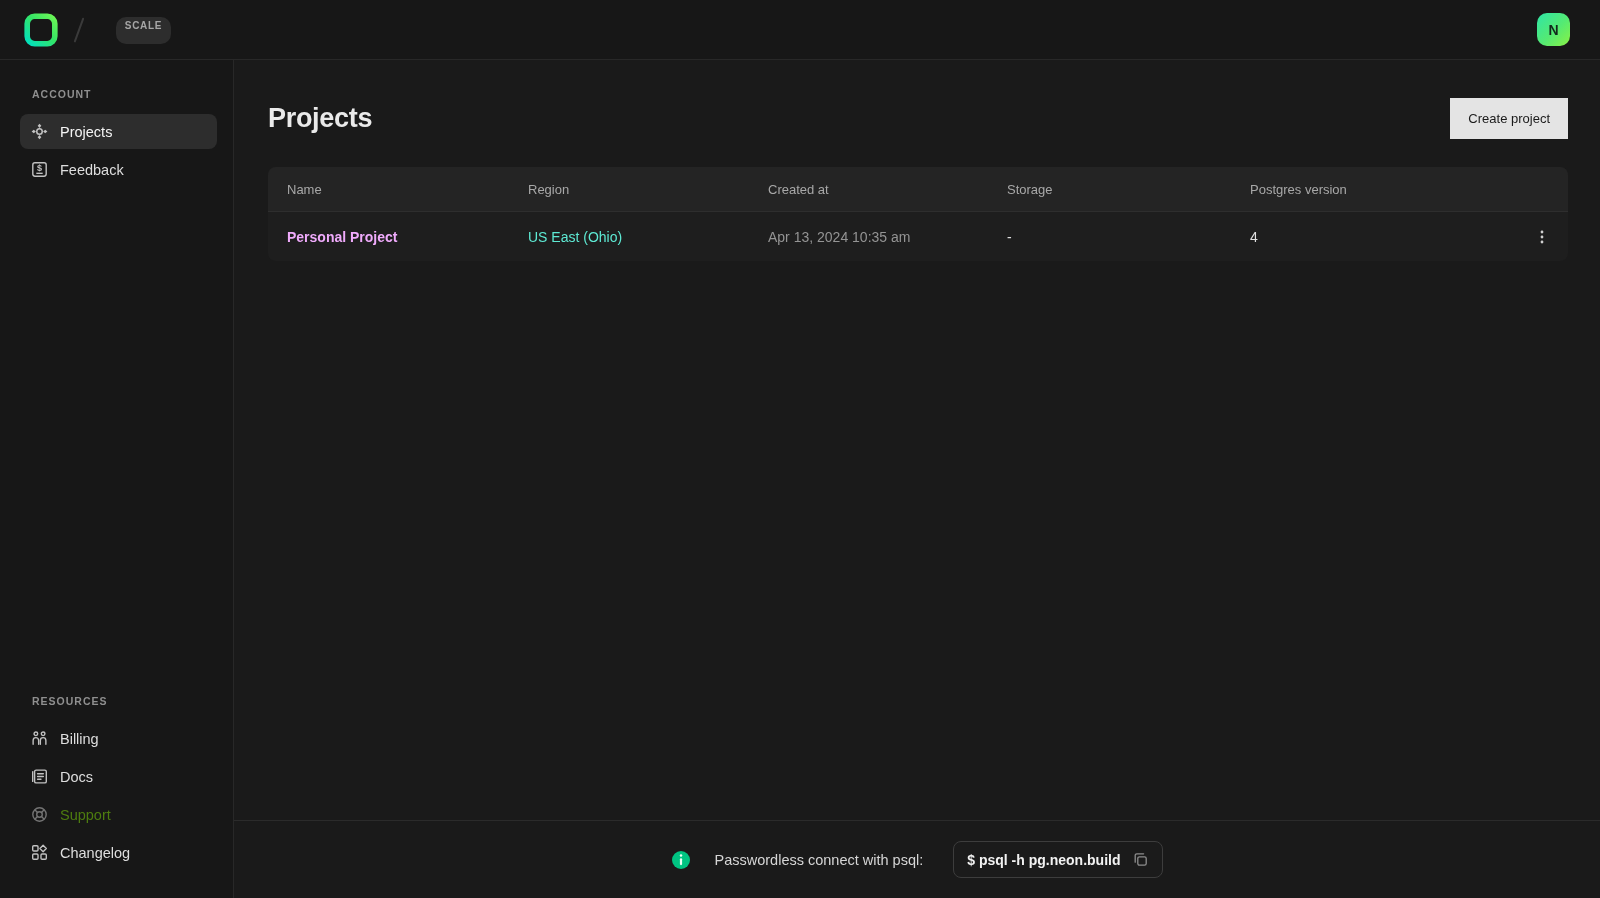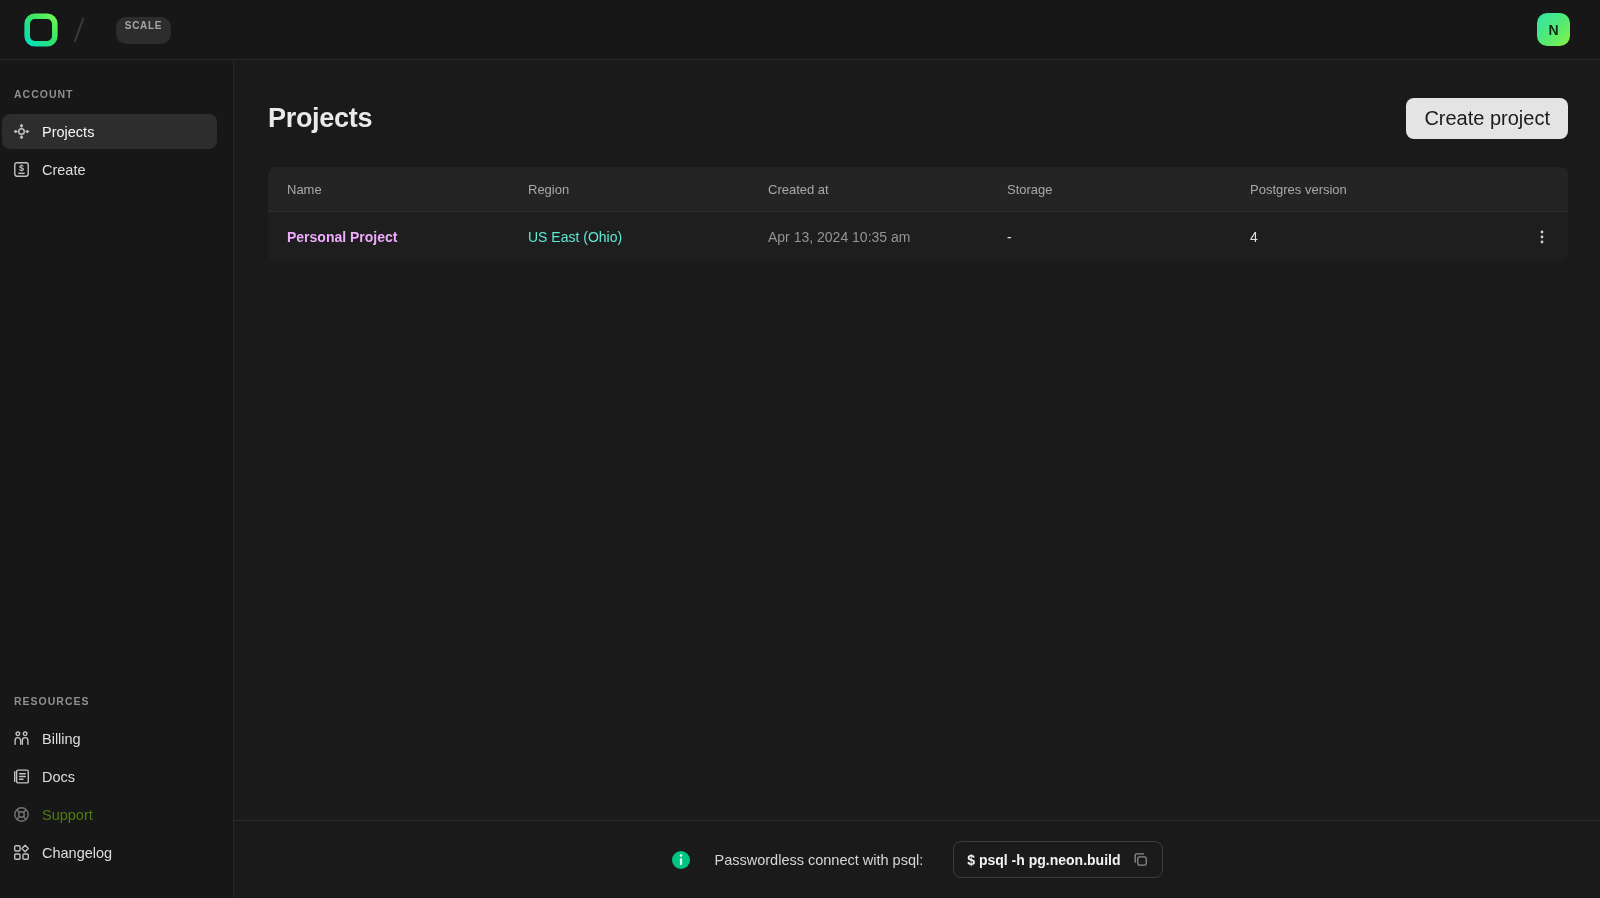--- a/index.html
+++ b/index.html
@@ -48,21 +48,21 @@
 
   
   .body-wrap { flex: 1; display: flex; min-height: 0; }
 
   
   .sidebar {
     width: 234px; flex: 0 0 234px;
     background: #171717;
     border-right: 1px solid #282828;
     display: flex; flex-direction: column;
-    padding: 28px 16px 28px 2px;
+    padding: 28px 16px 28px 20px;
   }
   .nav-section-label {
     font-size: 10.5px; font-weight: 600; letter-spacing: 1px;
     color: #8f8f8f; text-transform: uppercase;
     margin: 0 0 14px 12px;
   }
   .nav-list { display: flex; flex-direction: column; gap: 3px; }
   .nav-item {
     display: flex; align-items: center; gap: 12px;
     height: 35px; padding: 0 10px; border-radius: 8px;
@@ -81,22 +81,22 @@
     display: flex; flex-direction: column;
     padding: 0 32px 0 34px;
   }
   .main-head {
     display: flex; align-items: center; justify-content: space-between;
     padding-top: 38px;
   }
   .page-title { font-size: 27px; font-weight: 700; color: #eaeaea; letter-spacing: -0.3px; }
   .create-btn {
     background: #e4e4e4; color: #1b1b1b;
-    font-size: 20px; font-weight: 500; font-family: inherit;
-    border: none; border-radius: 8px; height: 41px; padding: 0 18px;
+    font-size: 13px; font-weight: 500; font-family: inherit;
+    border: none; border-radius: 0; height: 41px; padding: 0 18px;
     cursor: pointer;
   }
 
   
   .table {
     margin-top: 28px; border-radius: 8px; overflow: hidden;
     background: #1e1e1e;
   }
   .tgrid {
     display: grid;
@@ -196,21 +196,21 @@
           <span>Projects</span>
         </button>
         <button class="nav-item">
           <span class="ni">
             <svg width="17" height="17" viewBox="0 0 16 16" fill="none" stroke="currentColor" stroke-width="1.3">
               <rect x="1.7" y="1.7" width="12.6" height="12.6" rx="2"></rect>
               <text x="8" y="9.6" text-anchor="middle" font-size="8.5" font-weight="bold" fill="currentColor" stroke="none" font-family="Liberation Sans, sans-serif">$</text>
               <path d="M5 11.6 H11"></path>
             </svg>
           </span>
-          <span>Create</span>
+          <span>Feedback</span>
         </button>
       </div>
 
       <div class="sidebar-bottom">
         <div class="nav-section-label">RESOURCES</div>
         <div class="nav-list">
           <button class="nav-item">
             <span class="ni">
               <svg width="17" height="17" viewBox="0 0 16 16" fill="none" stroke="currentColor" stroke-width="1.3" stroke-linecap="round" stroke-linejoin="round">
                 <circle cx="4.6" cy="3.6" r="1.7"></circle>

